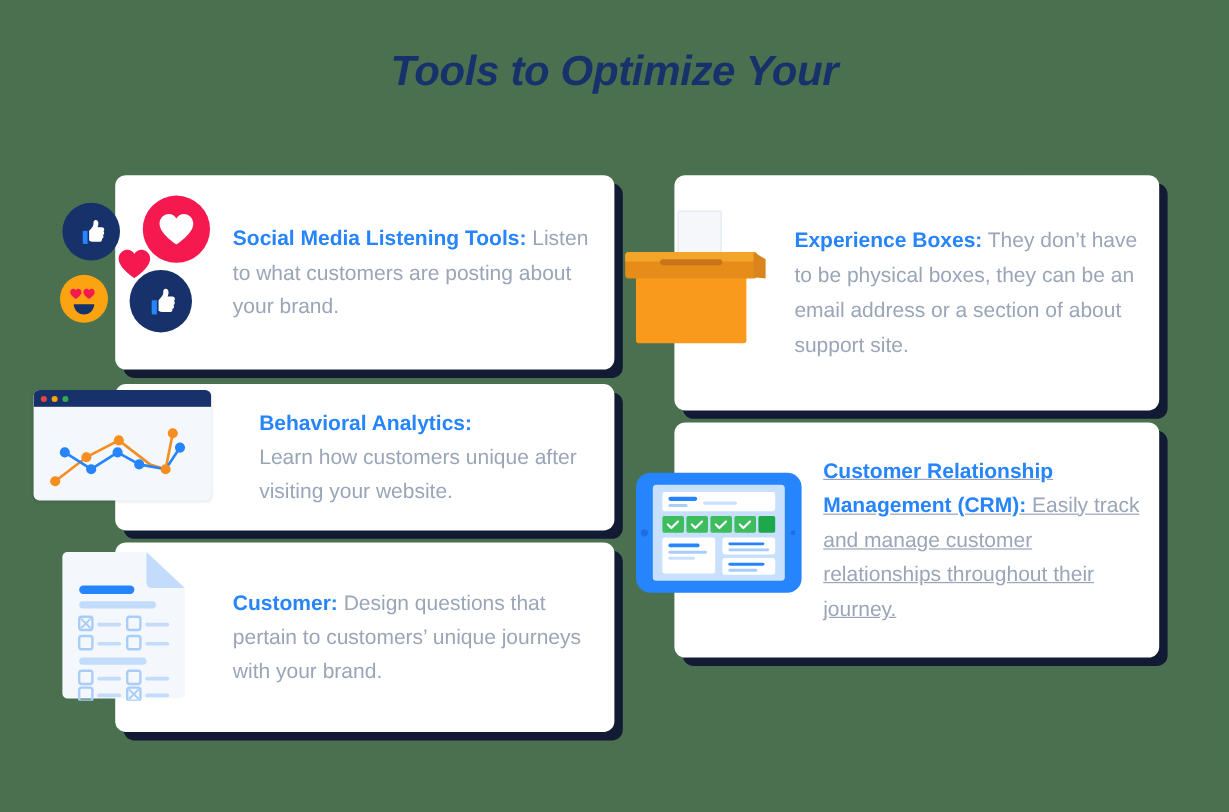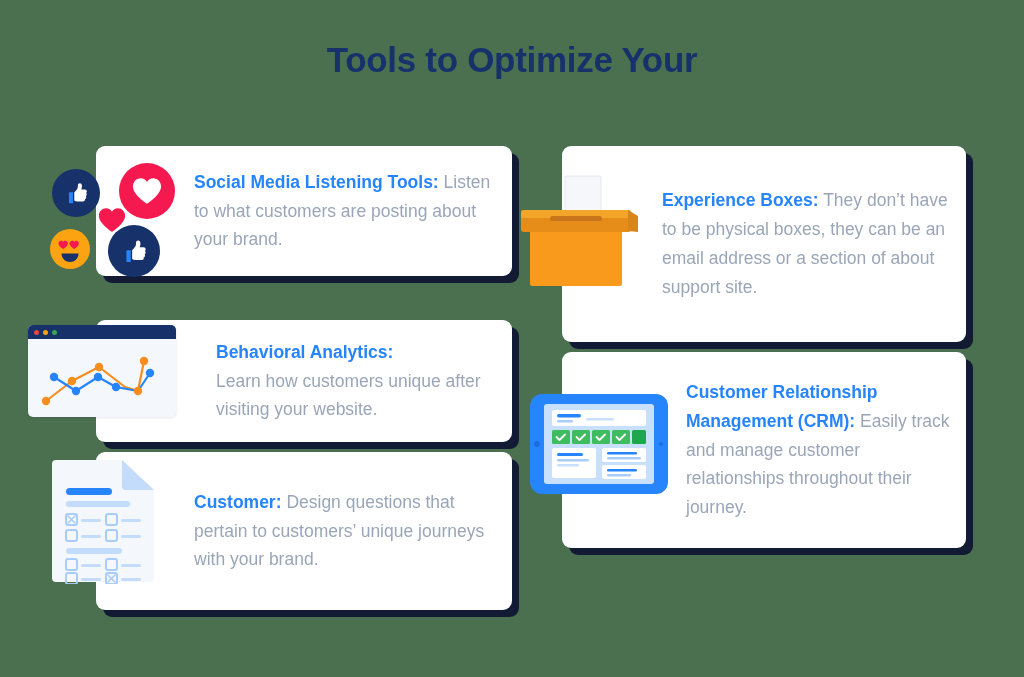--- a/index.html
+++ b/index.html
@@ -23,20 +23,21 @@
     height: 677px;
   }
 
   
   .title-block {
     position: absolute;
     top: 38px;
     left: 0;
     width: 1024px;
     text-align: center;
+    font-style: italic;
   }
   .title-line {
     font-size: 35px;
     font-weight: bold;
     color: #17326b;
     line-height: 1.25;
     letter-spacing: -0.3px;
   }
 
   
@@ -54,35 +55,35 @@
     line-height: 1.65;
     color: #9aa6b8;
     font-weight: normal;
   }
   .card-text b {
     color: #2684fc;
     font-weight: bold;
   }
 
   
-  #card-social   { left: 96px;  top: 146px; width: 416px; height: 130px; }
+  #card-social   { left: 96px;  top: 146px; width: 416px; height: 162px; }
   #card-social .card-text   { margin-left: 98px; margin-right: 16px; }
 
   #card-behavioral { left: 96px; top: 320px; width: 416px; height: 122px; }
   #card-behavioral .card-text { margin-left: 120px; margin-right: 16px; }
 
   #card-surveys  { left: 96px;  top: 452px; width: 416px; height: 158px; }
   #card-surveys .card-text  { margin-left: 98px; margin-right: 16px; }
 
   
   #card-suggestion { left: 562px; top: 146px; width: 404px; height: 196px; }
   #card-suggestion .card-text { margin-left: 100px; margin-right: 14px; }
 
   #card-crm { left: 562px; top: 352px; width: 404px; height: 196px; }
-  #card-crm .card-text { margin-left: 124px; margin-right: 14px; }
+  #card-crm .card-text { margin-left: 124px; margin-right: 14px; text-decoration: underline; }
 
   
   .icon-wrap {
     position: absolute;
     z-index: 5;
   }
 
   
   #icon-social { left: 46px; top: 163px; width: 130px; height: 122px; }
   .reaction {

